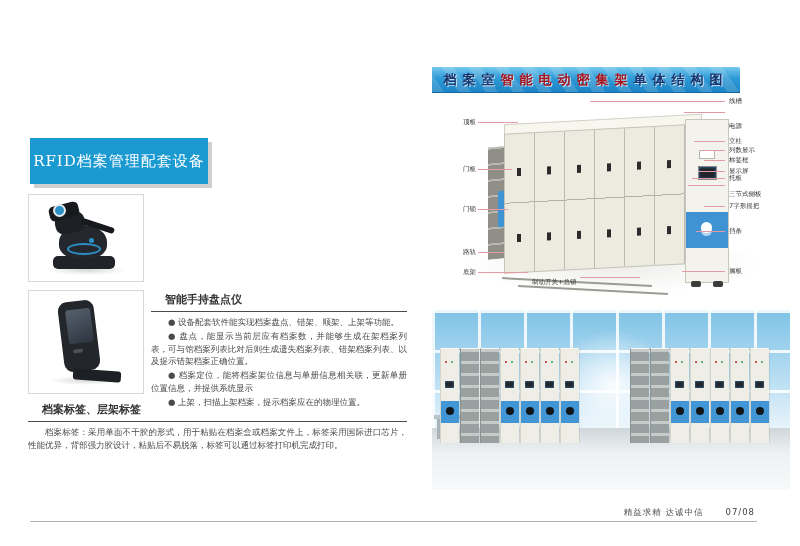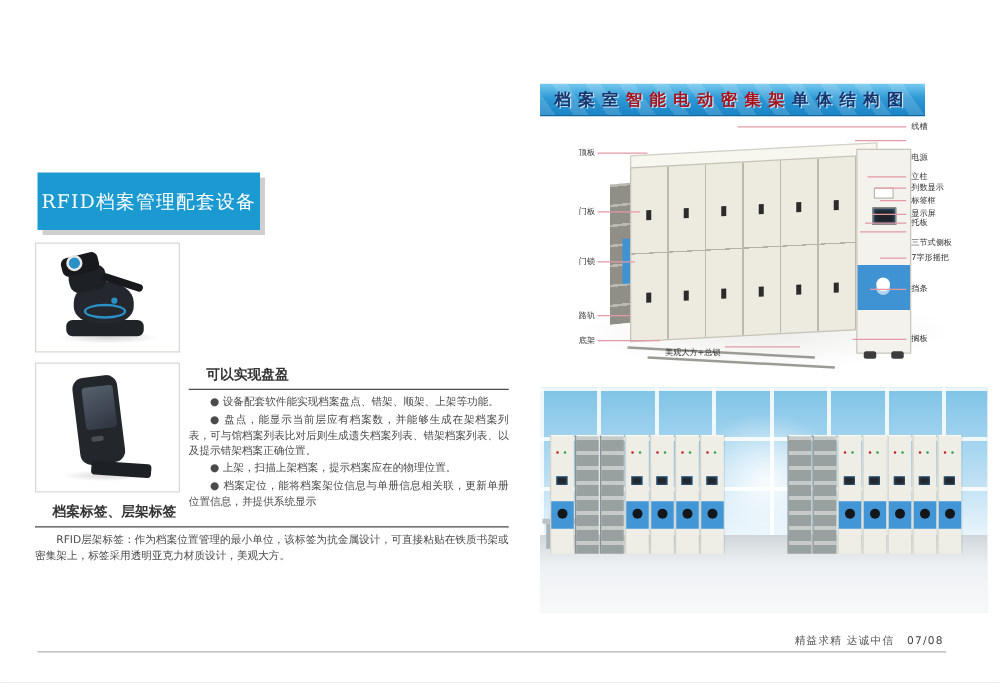--- a/index.html
+++ b/index.html
@@ -42,21 +42,21 @@
   .lr-end{position:absolute;left:18px;top:22px;width:15px;height:15px;background:#efefec;border:1px solid #cfcfc8;border-radius:50%;transform:rotate(-16deg);}
   .lr-hole{position:absolute;left:23px;top:27px;width:6px;height:6px;background:#6b6257;border-radius:50%;}
   .lr-tail{position:absolute;left:58px;top:22px;width:38px;height:16px;background:linear-gradient(180deg,#f6f6f2,#e2e2da);transform:skewY(14deg) rotate(-4deg);}
   .lr-pill{position:absolute;left:50%;transform:translateX(-50%);bottom:7px;border:1px solid #9a9a94;border-radius:2px;background:#fbfbf8;
     font-size:6.5px;color:#555;padding:2px 6px;white-space:nowrap;letter-spacing:1px;}
 
   
   .foot-left{position:absolute;left:30px;top:504px;font-size:11px;font-weight:bold;color:#f0a43c;letter-spacing:1.5px;}
   .foot-rule{position:absolute;left:30px;top:521px;width:727px;height:1px;background:#b3b3b3;}
   .foot-right{position:absolute;right:45px;top:507px;font-size:8.5px;color:#555;letter-spacing:1px;}
-  .foot-right .pg{margin-left:10px;color:#444;}
+  .foot-right .pg{margin-left:22px;color:#444;}
 
   
   .struct-banner{position:absolute;left:432px;top:67px;width:308px;height:25px;
     background:linear-gradient(180deg,#74c8ee 0%,#2f9ad6 45%,#1b84c6 100%);
     border-bottom:1px solid #14679c;display:flex;align-items:center;justify-content:center;
     font-family:"DejaVu Serif",serif;font-weight:bold;font-size:13px;letter-spacing:6px;
     text-shadow:1px 1px 0 rgba(255,255,255,.7);}
   .struct-banner::before{content:"";position:absolute;inset:0;background:repeating-linear-gradient(55deg,rgba(255,255,255,.14) 0 10px,rgba(255,255,255,0) 10px 22px);}
   .tp-dark{color:#16356e;position:relative;} .tp-red{color:#a8121c;position:relative;}
 
@@ -125,35 +125,35 @@
 
   <div class="section sec2">
     <div class="sec-img">
       <div class="hh-shadow"></div>
       <div class="hh-dev"></div>
       <div class="hh-screen"></div>
       <div class="hh-btn"></div>
       <div class="hh-flat"></div>
     </div>
     <div class="sec-text">
-      <div class="sec-title">可以实现盘盈</div>
+      <div class="sec-title">智能手持盘点仪</div>
       <div class="sec-body">
         <p>● 设备配套软件能实现档案盘点、错架、顺架、上架等功能。</p>
         <p>● 盘点，能显示当前层应有档案数，并能够生成在架档案列表，可与馆档案列表比对后则生成遗失档案列表、错架档案列表、以及提示错架档案正确位置。</p>
+        <p>● 档案定位，能将档案架位信息与单册信息相关联，更新单册位置信息，并提供系统显示</p>
         <p>● 上架，扫描上架档案，提示档案应在的物理位置。</p>
-        <p>● 档案定位，能将档案架位信息与单册信息相关联，更新单册位置信息，并提供系统显示</p>
       </div>
     </div>
   </div>
 
   <div class="section sec3">
     <div class="sec-text">
       <div class="sec-title">档案标签、层架标签</div>
       <div class="sec-body">
-        <p>RFID层架标签：作为档案位置管理的最小单位，该标签为抗金属设计，可直接粘贴在铁质书架或密集架上，标签采用透明亚克力材质设计，美观大方。</p>
+        <p>档案标签：采用单面不干胶的形式，用于粘贴在档案盒或档案文件上，标签采用国际进口芯片，性能优异，背部强力胶设计，粘贴后不易脱落，标签可以通过标签打印机完成打印。</p>
       </div>
     </div>
   </div>
 
   <div class="struct-banner">
     <span class="tp-dark">档案室</span>
       <span class="tp-red">智能电动密集架</span>
       <span class="tp-dark">单体结构图</span>
   </div>
 
@@ -191,21 +191,21 @@
     <div class="pl pl-left" style="top:71px;">门板</div>
     <div class="pl pl-left" style="top:111px;">门锁</div>
     <div class="pl pl-left" style="top:154px;">路轨</div>
     <div class="pl pl-left" style="top:174px;">底架</div>
     <div class="ldr" style="left:46px;top:27px;width:40px;"></div>
     <div class="ldr" style="left:46px;top:74px;width:34px;"></div>
     <div class="ldr" style="left:46px;top:114px;width:30px;"></div>
     <div class="ldr" style="left:46px;top:157px;width:26px;"></div>
     <div class="ldr" style="left:46px;top:177px;width:50px;"></div>
 
-    <div class="pl" style="left:100px;top:184px;">美观大方+总锁</div>
+    <div class="pl" style="left:100px;top:184px;">制动开关+总锁</div>
     <div class="ldr" style="left:148px;top:182px;width:60px;"></div>
 
     <div class="pl pl-right" style="top:3px;">线槽</div>
     <div class="pl pl-right" style="top:28px;">电源</div>
     <div class="pl pl-right" style="top:43px;">立柱</div>
     <div class="pl pl-right" style="top:52px;">列数显示</div>
     <div class="pl pl-right" style="top:62px;">标签框</div>
     <div class="pl pl-right" style="top:73px;">显示屏</div>
     <div class="pl pl-right" style="top:80px;">托板</div>
     <div class="pl pl-right" style="top:96px;">三节式侧板</div>

